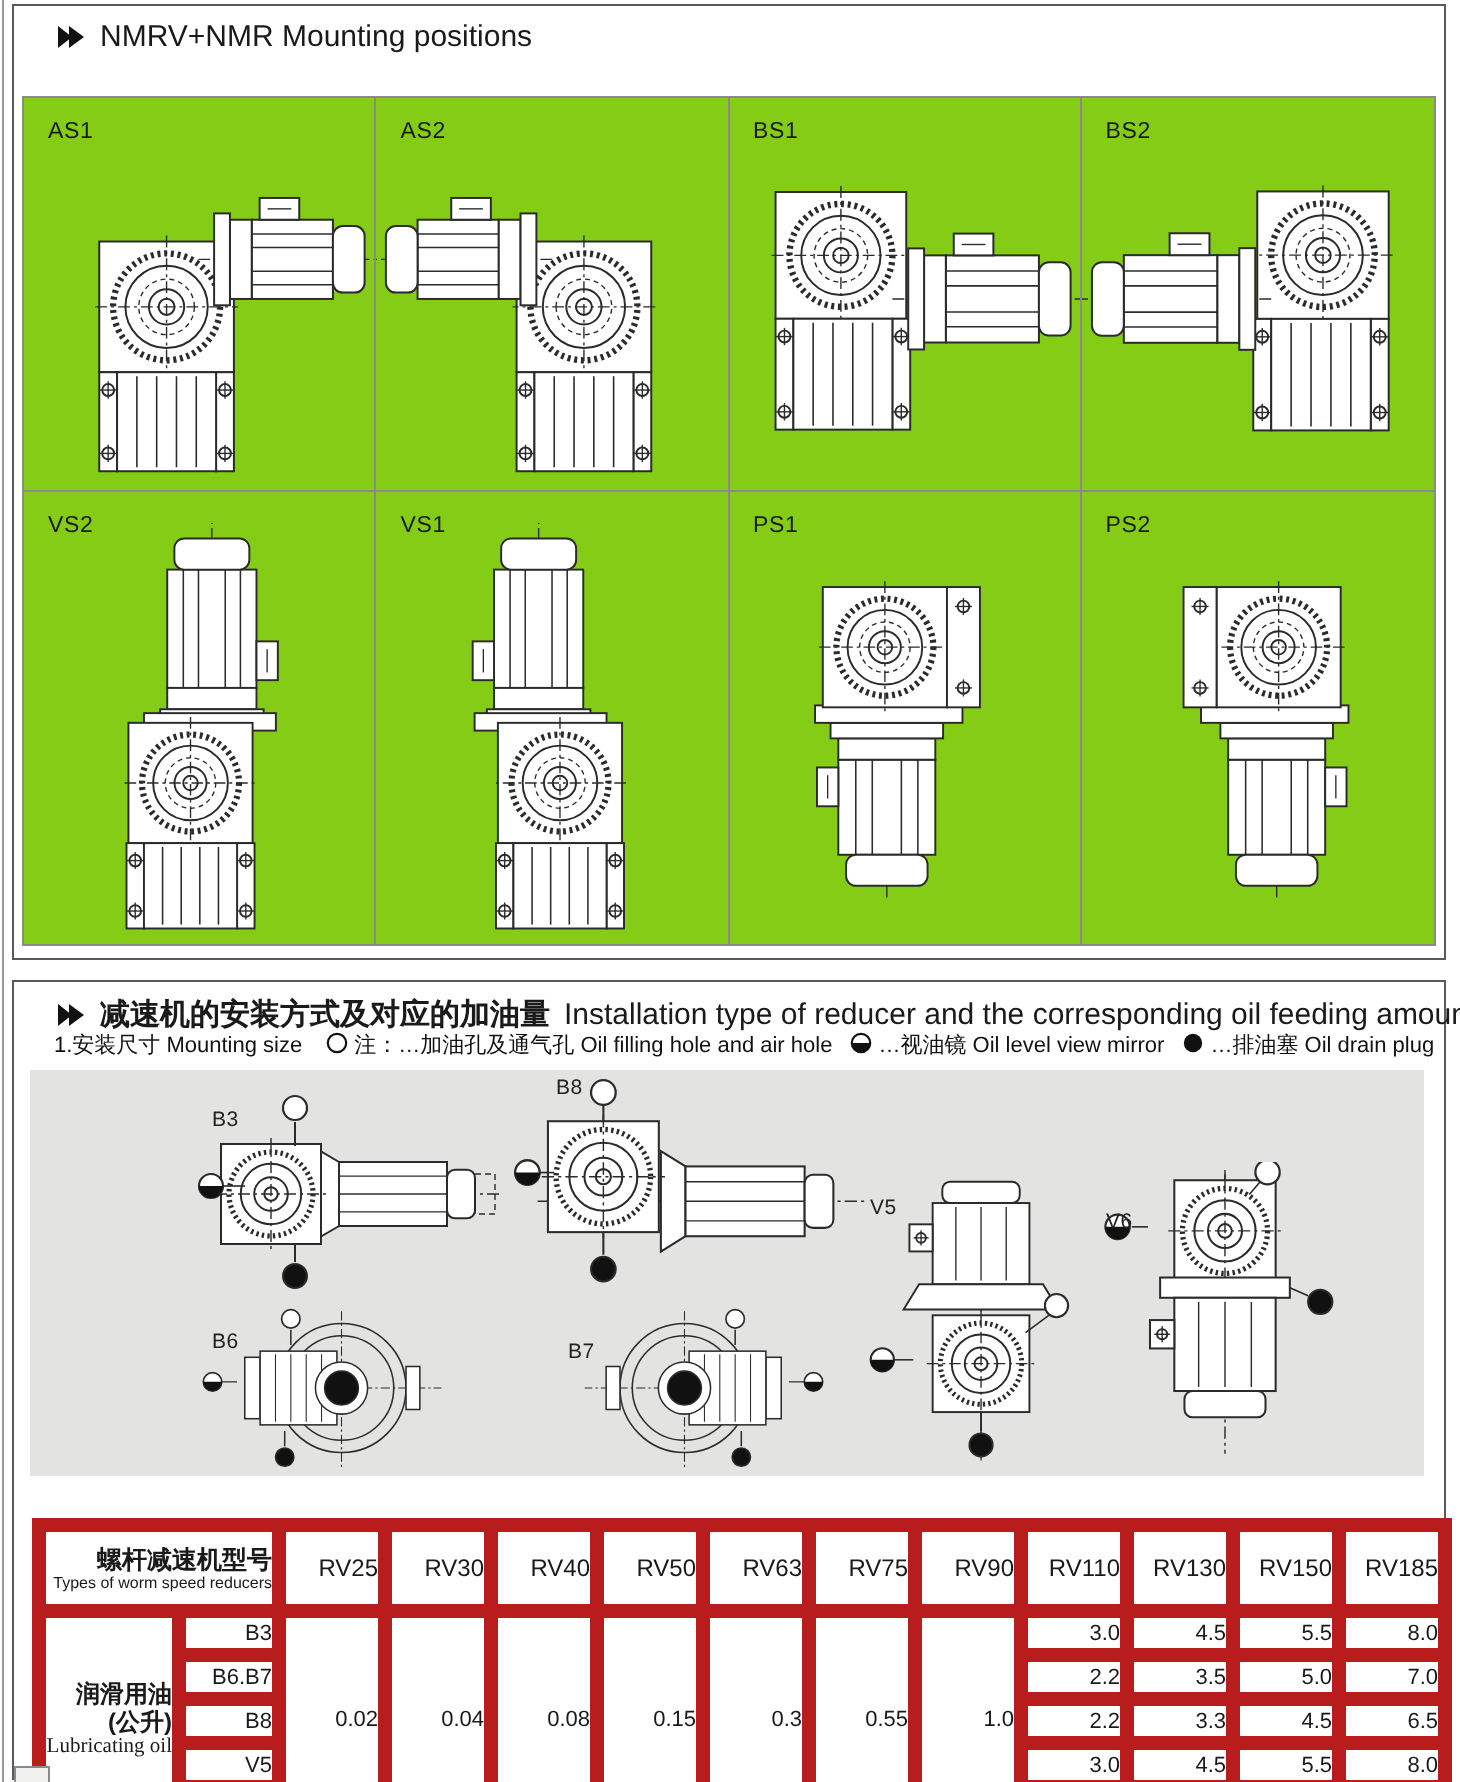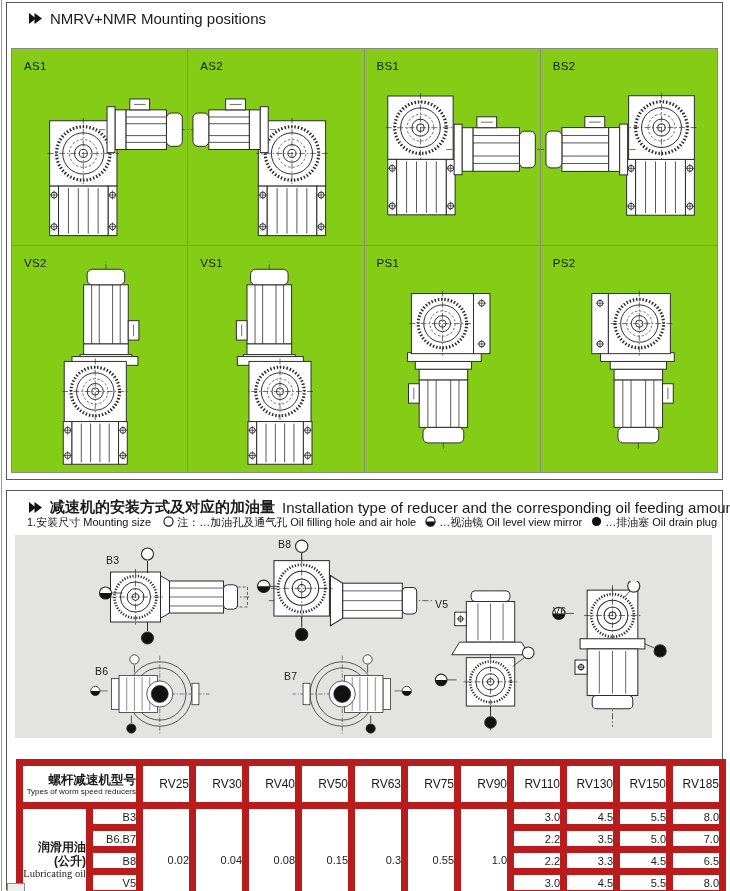--- a/index.html
+++ b/index.html
@@ -532,21 +532,21 @@
             <line x1="85" y1="69" x2="85" y2="111" stroke-width="0.7"></line>
             <rect x="35" y="78" width="12" height="14" fill="#fff"></rect>
             <circle cx="41" cy="85" r="2.5"></circle>
             <line x1="37.1" y1="85" x2="44.9" y2="85" stroke-width="0.7"></line>
             <line x1="41" y1="81.1" x2="41" y2="88.9" stroke-width="0.7"></line>
             <rect x="52" y="113" width="40" height="13" rx="4" fill="#fff"></rect>
             <line x1="104" y1="62" x2="113" y2="66" stroke-width="0.8"></line>
             <circle cx="119" cy="69" r="6" fill="#111"></circle>
           </svg>
         </div>
-        <div class="diag" style="left: 49px; top: 116px; width: 180px; height: 86px; text-align: center;">
+        <div class="diag" style="left: 60px; top: 116px; width: 180px; height: 86px; text-align: center;">
           <span class="diag-label" style="left:31px;top:14px">B6</span>
           <svg viewBox="0 0 175 112" preserveAspectRatio="xMidYMid meet" stroke="#2b2b2b" fill="none" stroke-width="1">
             <line x1="40" y1="56" x2="160" y2="56" stroke-dasharray="6,2,1.5,2" stroke-width="0.7"></line>
             <line x1="95" y1="6" x2="95" y2="108" stroke-dasharray="6,2,1.5,2" stroke-width="0.7"></line>
             <circle cx="95" cy="56" r="42"></circle>
             <circle cx="95" cy="56" r="34"></circle>
             <rect x="32" y="36" width="10" height="40" fill="#fff"></rect>
             <rect x="42" y="32" width="50" height="48" fill="#fff"></rect>
             <line x1="52" y1="34" x2="52" y2="78" stroke-width="0.7"></line>
             <line x1="62" y1="34" x2="62" y2="78" stroke-width="0.7"></line>

